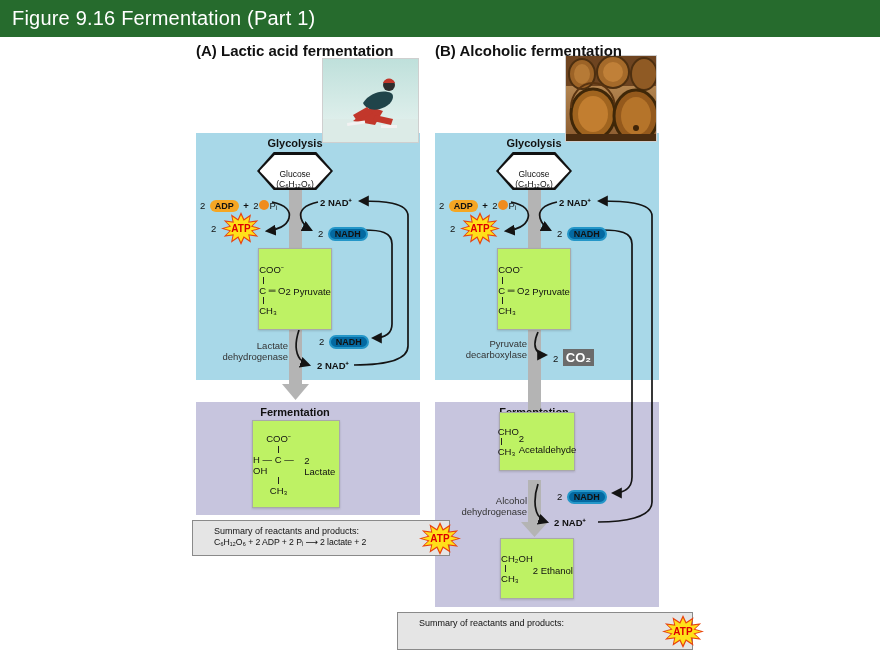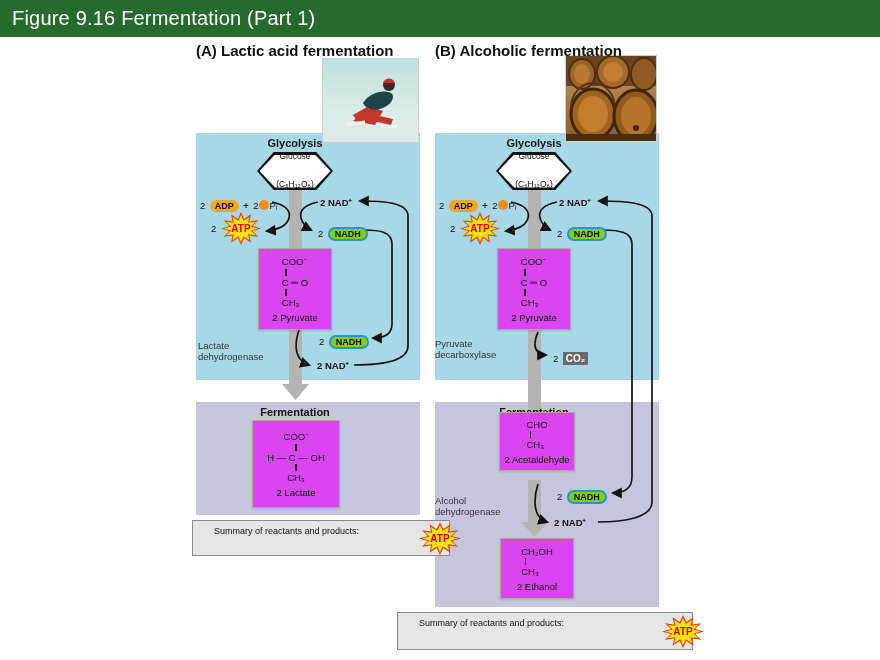--- a/index.html
+++ b/index.html
@@ -26,50 +26,50 @@
   .arrow-svg{position:absolute;left:0;top:0;z-index:1;pointer-events:none;}
   .ct{position:absolute;z-index:2;white-space:nowrap;}
   .section-title{font-size:11px;font-weight:bold;transform:translateX(-50%);}
   
   .hex{position:absolute;z-index:2;}
   .hex .hex-outer{position:absolute;inset:0;background:#111;
     clip-path:polygon(22% 0,78% 0,100% 50%,78% 100%,22% 100%,0 50%);}
   .hex .hex-inner{position:absolute;inset:2.5px;background:#fff;
     clip-path:polygon(22% 0,78% 0,100% 50%,78% 100%,22% 100%,0 50%);}
   .hex .hex-text{position:absolute;inset:0;display:flex;flex-direction:column;
-    justify-content:space-between;align-items:center;font-size:8.5px;line-height:1.15;}
+    justify-content:flex-end;align-items:center;font-size:8.5px;line-height:1.15;}
   
   .num{font-size:9.5px;}
   .boldtxt{font-size:9.5px;font-weight:bold;}
   .oval-adp{display:inline-block;background:#f5a623;border-radius:9px;
     padding:1px 5px;font-size:9px;font-weight:bold;color:#111;}
   .pi-dot{display:inline-block;width:10px;height:10px;border-radius:50%;
     background:#f08c1e;vertical-align:-1px;margin-right:1px;}
-  .pill{display:inline-block;background:#84cc16;border:2px solid #2496c8;
+  .pill{display:inline-block;background:#0369a1;border:2px solid #2496c8;
     border-radius:9px;padding:0px 5px;font-size:9px;font-weight:bold;color:#111;}
   .co2-chip{display:inline-block;background:#6b6b6b;color:#fff;
-    font-size:10px;font-weight:bold;padding:1px 3px;}
+    font-size:13px;font-weight:bold;padding:1px 3px;}
   
   .star{position:absolute;z-index:2;}
   .star .s-outer,.star .s-inner{position:absolute;
     clip-path:polygon(50% 0%,57.8% 21%,75% 6.7%,71.2% 28.8%,93.3% 25%,79% 42.2%,100% 50%,79% 57.8%,93.3% 75%,71.2% 71.2%,75% 93.3%,57.8% 79%,50% 100%,42.2% 79%,25% 93.3%,28.8% 71.2%,6.7% 75%,21% 57.8%,0% 50%,21% 42.2%,6.7% 25%,28.8% 28.8%,25% 6.7%,42.2% 21%);}
   .star .s-outer{inset:0;background:#e8430e;}
   .star .s-inner{inset:3px;background:#ffe01a;}
   .star .s-text{position:absolute;inset:0;display:flex;align-items:center;justify-content:center;
     font-size:10px;font-weight:bold;color:#dd0000;text-align:right;}
   
-  .molbox{position:absolute;z-index:2;background:#d946ef;border:1px solid #a9a9a9;
-    box-shadow:0 1px 2px rgba(0,0,0,.15);display:flex;flex-direction:column;
+  .molbox{position:absolute;z-index:2;background:#bef264;border:1px solid #a9a9a9;
+    box-shadow:0 1px 2px rgba(0,0,0,.15);display:flex;
     align-items:center;justify-content:center;font-size:9.5px;}
   .molcol{display:flex;flex-direction:column;align-items:flex-start;}
   .molcol-c{display:flex;flex-direction:column;align-items:center;}
   .bond{width:1.2px;height:7px;background:#222;margin:1px 0;}
   .molcol .bond{margin-left:3.5px;}
   .mol-caption{margin-top:4px;font-size:9.5px;}
-  .enzyme{font-size:9.5px;color:#333;line-height:1.2;z-index:2;position:absolute;}
+  .enzyme{font-size:9.5px;color:#333;text-align:right;line-height:1.2;z-index:2;position:absolute;}
   
   .photo{position:absolute;z-index:3;border:1px solid #cfcfcf;background:#ddd;}
   
   .summary{position:absolute;z-index:2;background:#e5e5e5;border:1px solid #8a8a8a;
     font-size:9px;line-height:1.35;padding:4px 21px;}
   .summary .l2{letter-spacing:-0.1px;font-size:8.7px;}
 </style>
 </head>
 <body>
 
@@ -186,20 +186,21 @@
       <div class="bond"></div>
       <span>H — C — OH</span>
       <div class="bond"></div>
       <span>CH₃</span>
     </div>
     <div class="mol-caption">2 Lactate</div>
   </div>
 
   <div class="summary" style="left:-4px;top:480px;width:214px;height:26px;">
     <div class="l1">Summary of reactants and products:</div>
+    <div class="l2">C₆H₁₂O₆ + 2 ADP + 2 Pᵢ ⟶ 2 lactate + 2</div>
     <div class="star" style="right:-12px;top:1px;width:42px;height:33px;">
       <div class="s-outer"></div>
       <div class="s-inner"></div>
       <div class="s-text">ATP</div>
     </div>
   </div>
 </div>
 
 <div class="panel" id="panelB">
   <div class="panel-label">(B)  Alcoholic fermentation</div>

